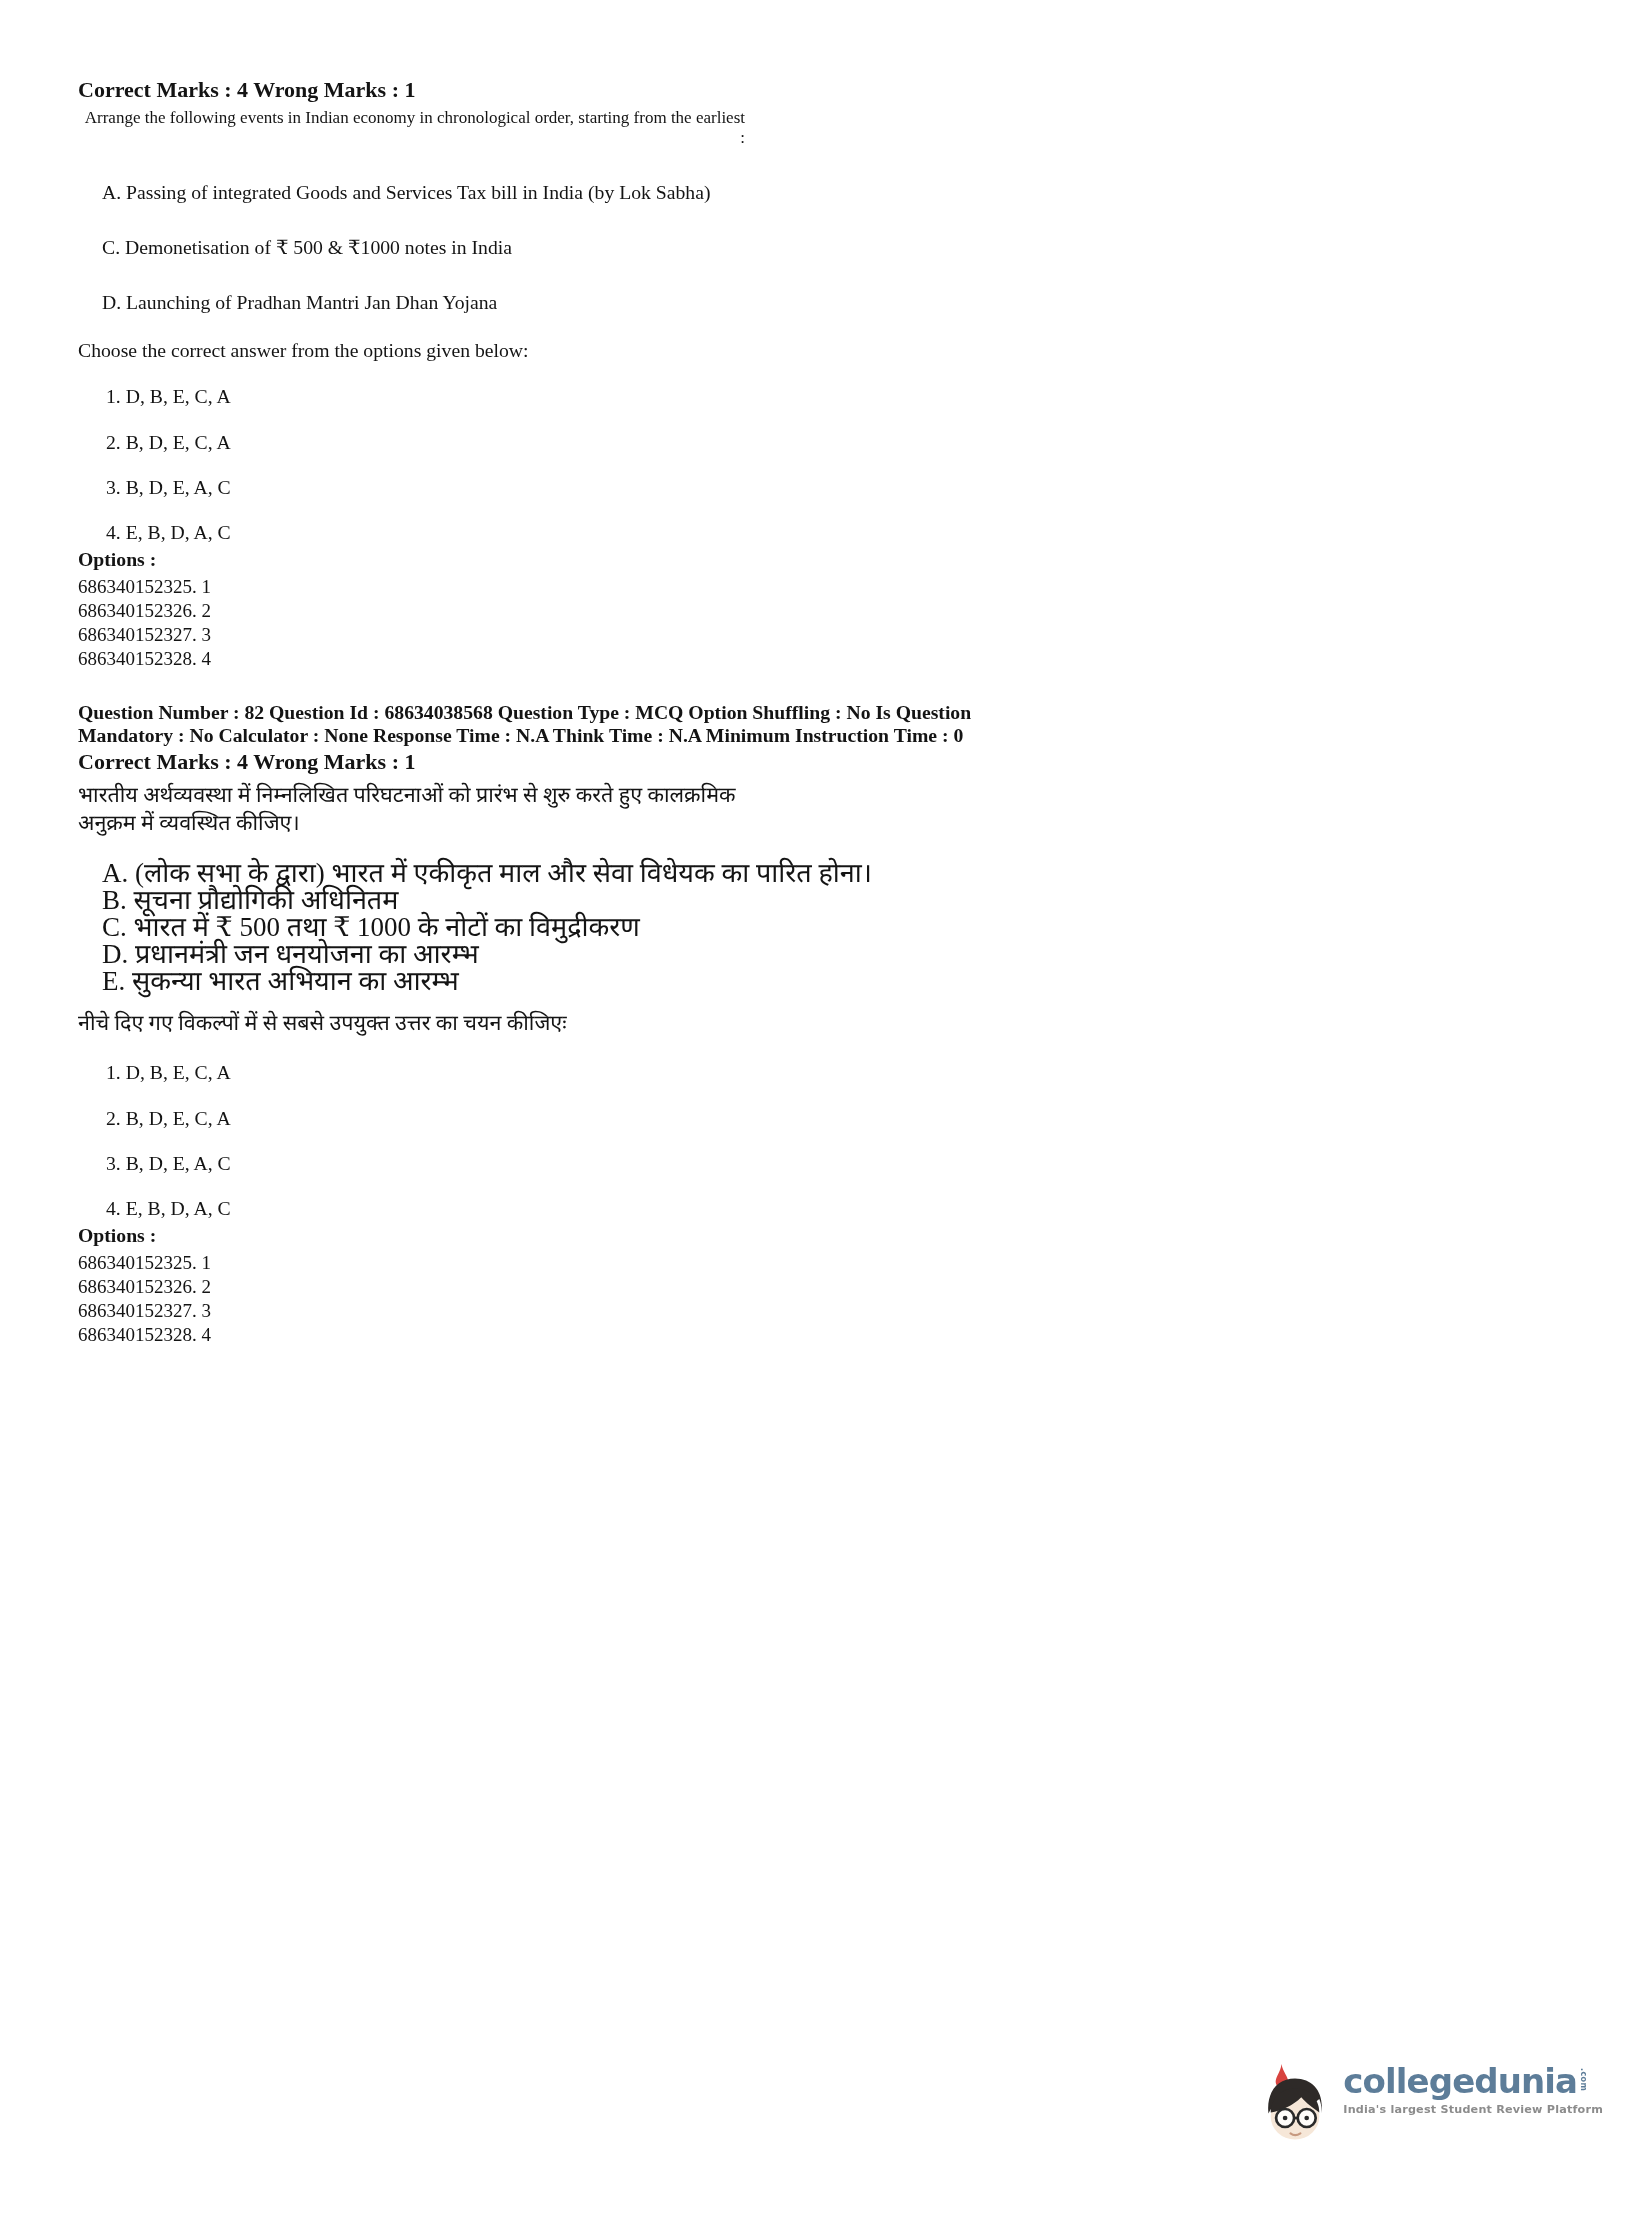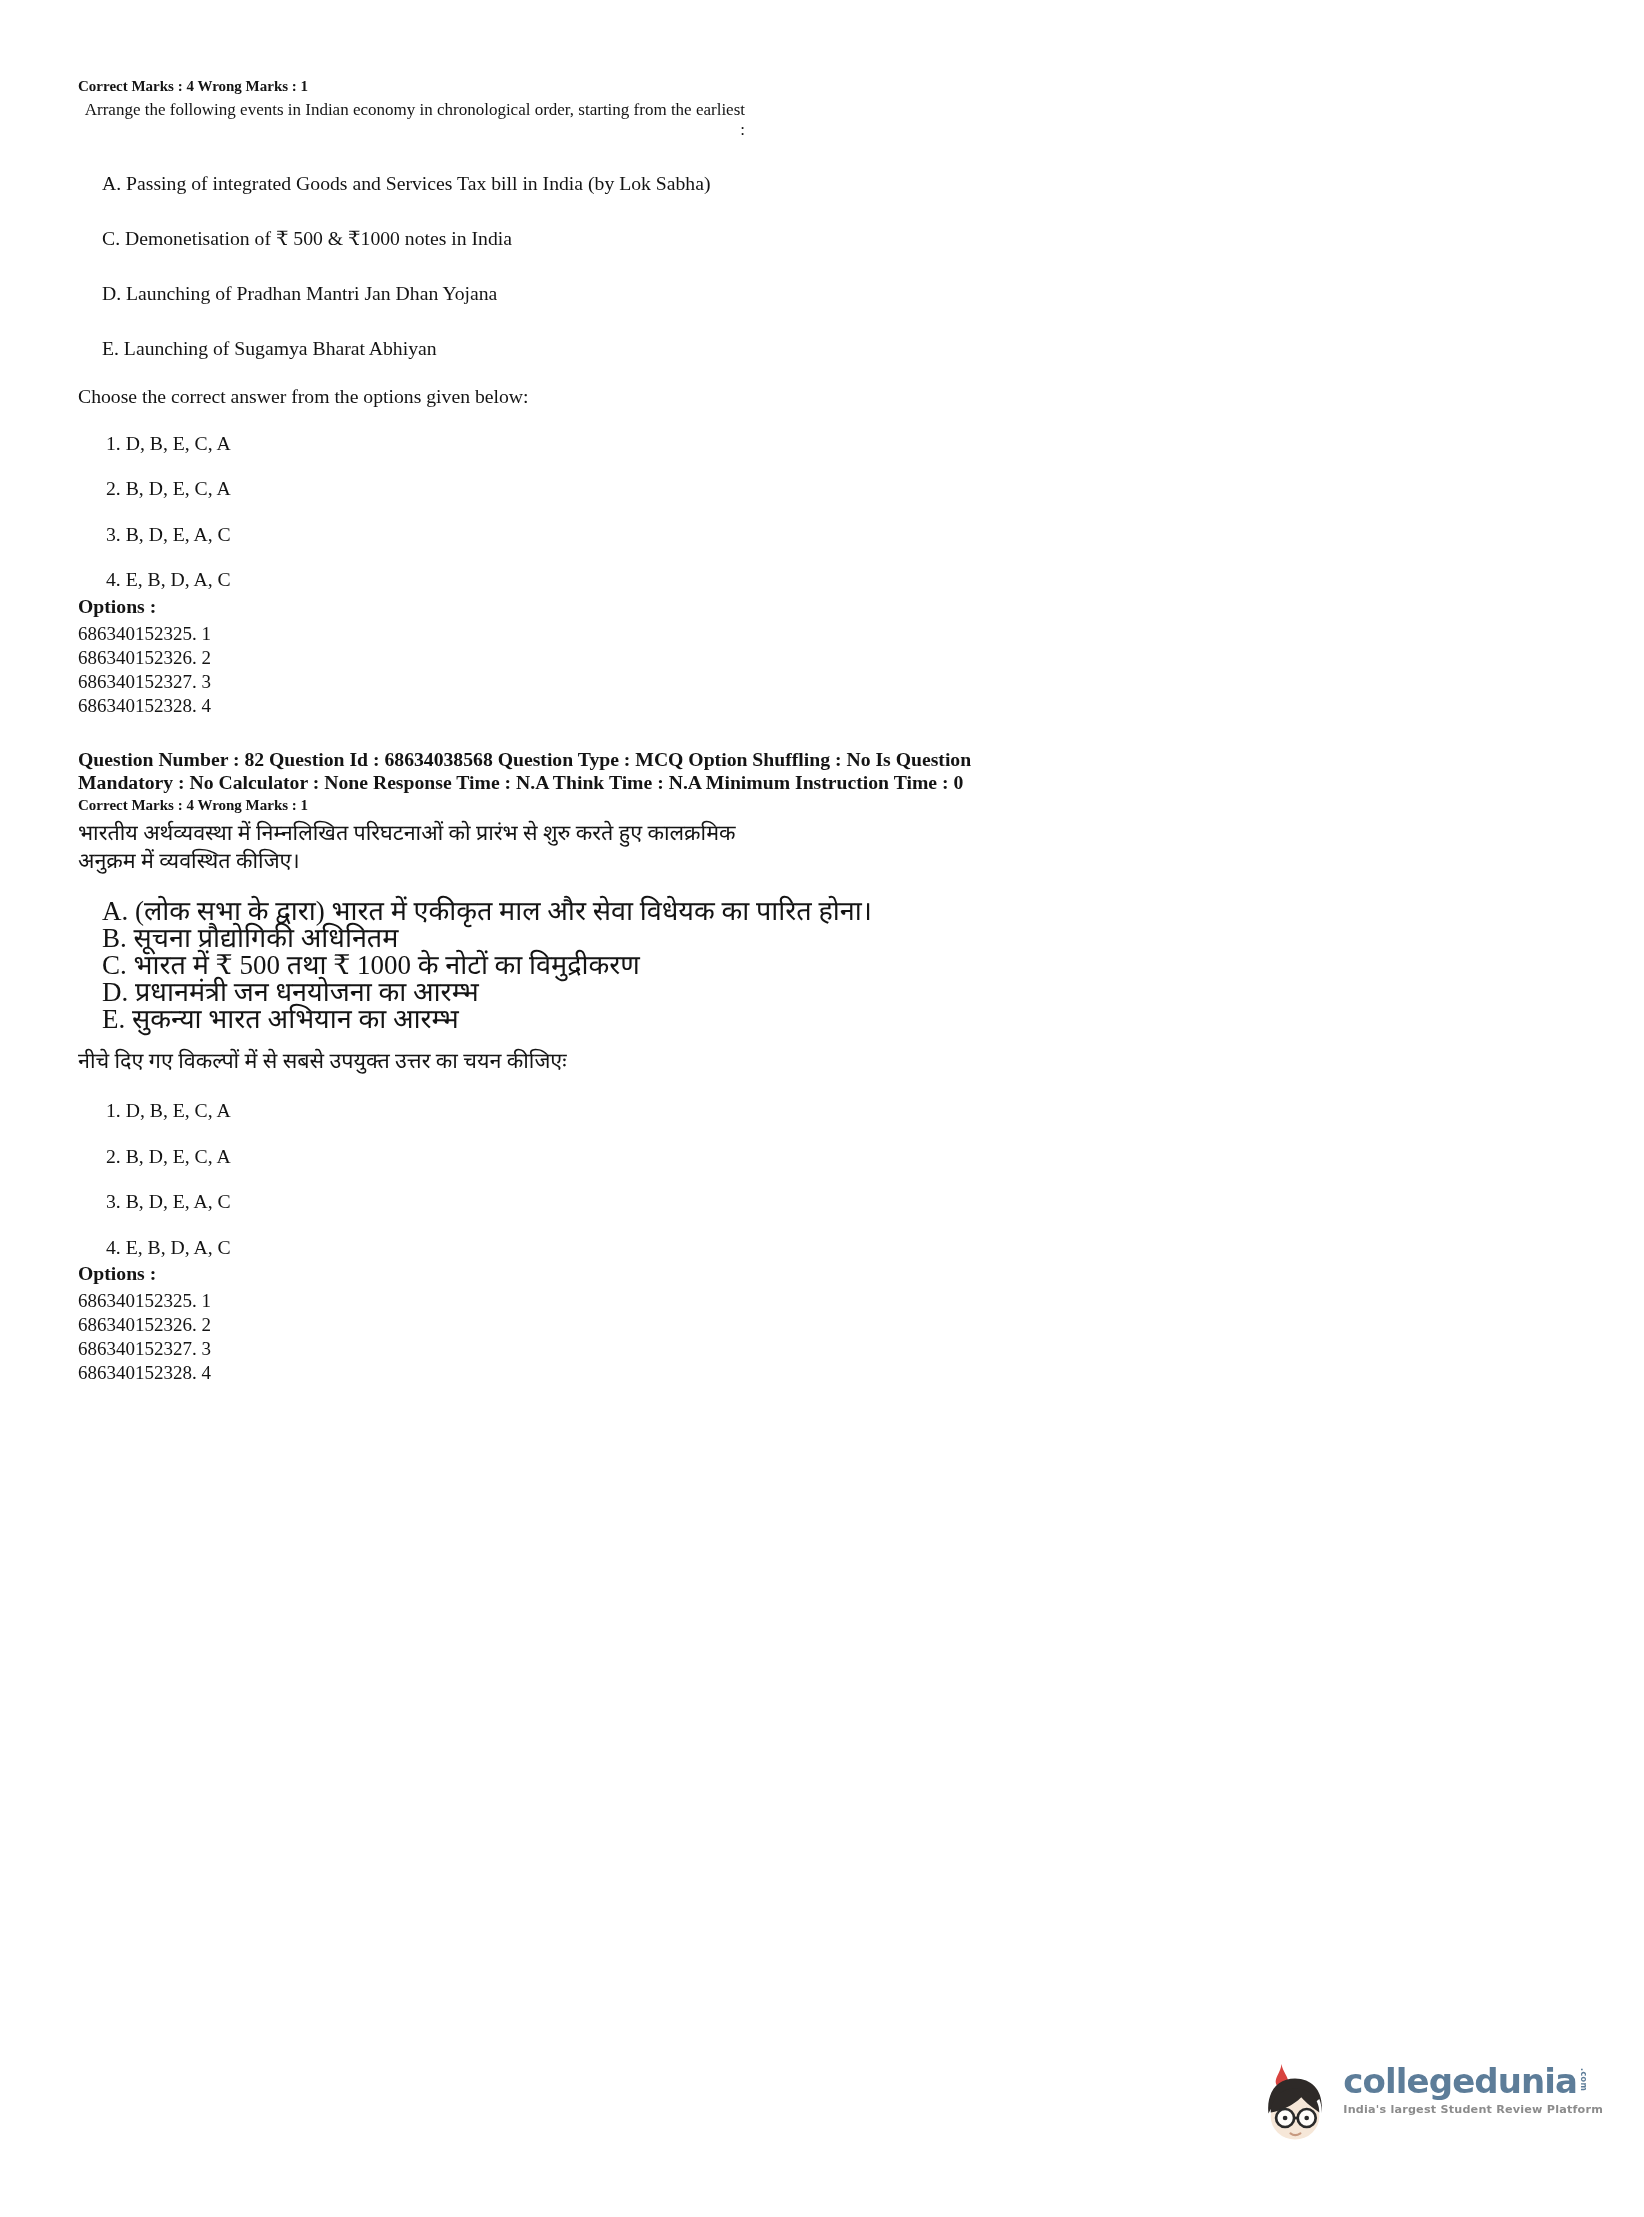--- a/index.html
+++ b/index.html
@@ -12,21 +12,21 @@
     font-family:"Liberation Serif","DejaVu Serif",serif;
     color:#141414;
   }
   .page-content {
     position:absolute;
     left:78px;
     top:77px;
     width:1003px;
   }
   .marks-line {
-    font-size:15px;
+    font-size:22px;
     font-weight:bold;
     line-height:1.2;
   }
   .prompt-en {
     margin-top:4.5px;
     font-size:17px;
     line-height:1.2;
     max-width:667px;
     text-align:right;
   }
@@ -129,21 +129,20 @@
 <div class="page-content">
 
   <section class="question-en">
     <div class="marks-line">Correct Marks : 4 Wrong Marks : 1</div>
     <div class="prompt-en">Arrange the following events in Indian economy in chronological order, starting from the earliest :</div>
 
     <div class="statements en">
       <div>A. Passing of integrated Goods and Services Tax bill in India (by Lok Sabha)</div>
       <div>C. Demonetisation of ₹ 500 &amp; ₹1000 notes in India</div>
       <div>D. Launching of Pradhan Mantri Jan Dhan Yojana</div>
-      <div>E. Launching of Sugamya Bharat Abhiyan</div>
     </div>
 
     <div class="choose-line">Choose the correct answer from the options given below:</div>
 
     <div class="choices">
       <div>1. D, B, E, C, A</div>
       <div>2. B, D, E, C, A</div>
       <div>3. B, D, E, A, C</div>
       <div>4. E, B, D, A, C</div>
     </div>

